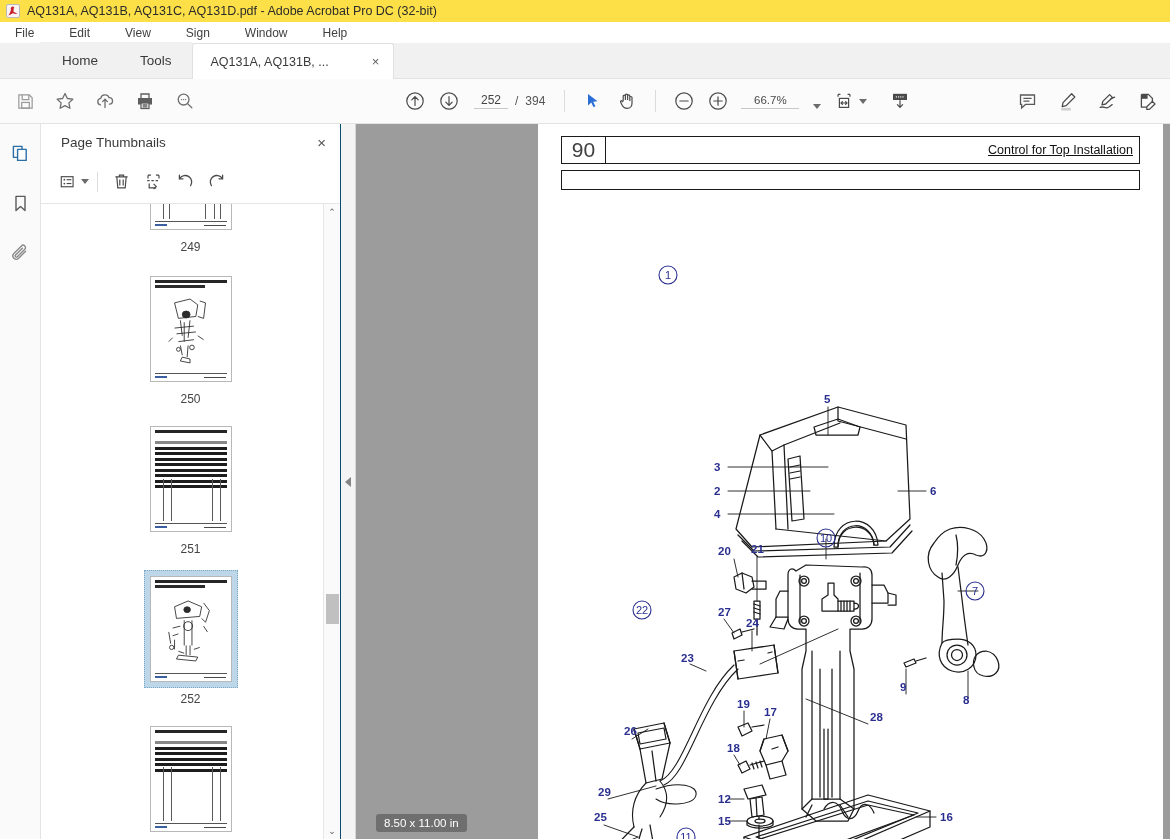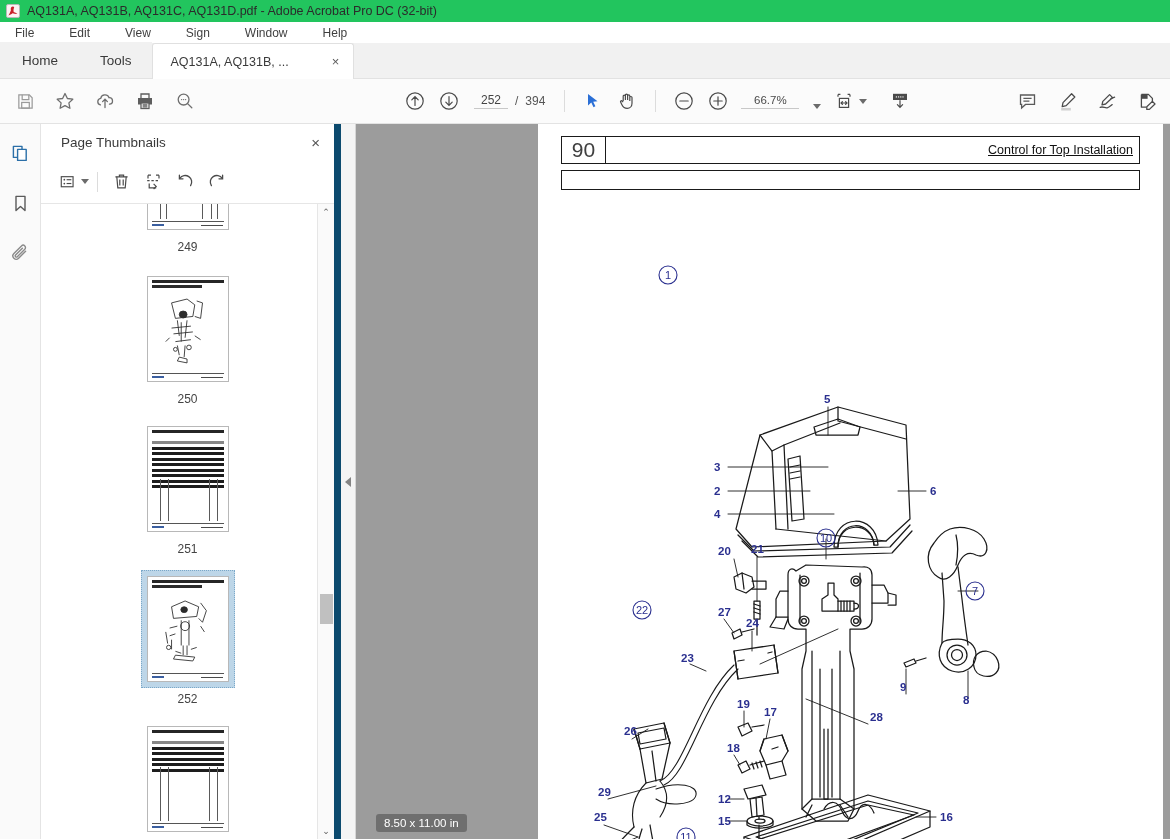--- a/index.html
+++ b/index.html
@@ -6,42 +6,42 @@
   html,body { width:1170px; height:839px; overflow:hidden; }
   body {
     font-family:"Liberation Sans", sans-serif;
     font-size:12px; color:#3c3c3c; background:#ffffff;
   }
   .app { width:1170px; height:839px; display:flex; flex-direction:column; background:#fff; }
 
   
   .titlebar {
     height:22px; display:flex; align-items:center; gap:7px;
-    padding-left:6px; background:#22c55e; flex:0 0 22px;
+    padding-left:6px; background:#fde047; flex:0 0 22px;
   }
   .acro-logo {
     width:14px; height:14px; border:1px solid #b9b9b9; border-radius:2px;
     background:#fdf3f3; display:flex; align-items:center; justify-content:center;
     font-size:10px; font-weight:bold; color:#c8202a; line-height:1;
   }
   .title-text { font-size:12.5px; color:#2b2b2b; white-space:nowrap; }
 
   
   .menubar {
     height:21px; display:flex; align-items:center; gap:17px;
     padding-left:6px; background:#ffffff; flex:0 0 21px;
   }
   .menu-item {
     padding:2px 9px; font-size:12px; color:#3f3f3f; cursor:default; border-radius:2px;
   }
 
   
   .tabstrip {
     height:36px; background:#f1f1f1; display:flex; align-items:flex-end;
-    border-bottom:1px solid #e2e2e2; flex:0 0 36px;
+    border-bottom:1px solid #e2e2e2; flex:0 0 36px;padding-left:40px;
   }
   .tab {
     height:36px; display:flex; align-items:center; gap:8px;
     padding:0 20px; font-size:13.5px; color:#3a3a3a; cursor:pointer;
     background:#f1f1f1; white-space:nowrap;
   }
   .tab.home { padding:0 22px; }
   .tab.active {
     background:#ffffff; border-top:1px solid #e0e0e0;
     border-left:1px solid #e0e0e0; border-right:1px solid #e0e0e0;
@@ -87,21 +87,21 @@
   
   .navrail {
     width:41px; background:#fafafa; border-right:1px solid #e4e4e4;
     display:flex; flex-direction:column; align-items:center; padding-top:14px; gap:20px;
     flex:0 0 41px;
   }
   .rail-btn { width:30px;height:30px;display:flex;align-items:center;justify-content:center;cursor:pointer;border-radius:3px; }
 
   
   .thumbpanel {
-    width:300px; background:#ffffff; border-right:7px solid #0c4a6e;
+    width:300px; background:#ffffff; border-right:1px solid #0c4a6e;
     display:flex; flex-direction:column; flex:0 0 300px; position:relative;
   }
   .tp-header {
     height:36px; display:flex; align-items:center; justify-content:space-between;
     padding:0 14px 0 20px; flex:0 0 36px;
   }
   .tp-title { font-size:13.5px; color:#3a3a3a; }
   .tp-close { font-size:15px; color:#555; cursor:pointer; line-height:1; }
   .tp-toolbar {
     height:44px; display:flex; align-items:center; gap:2px; padding:0 14px 0 18px;

